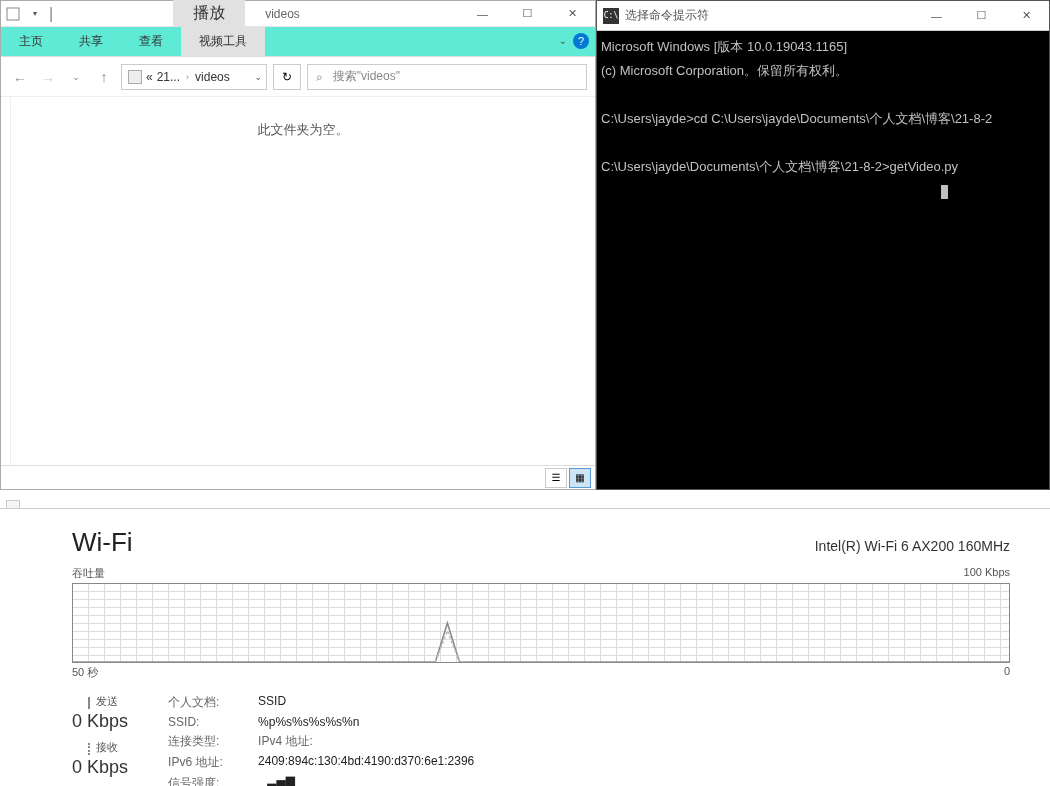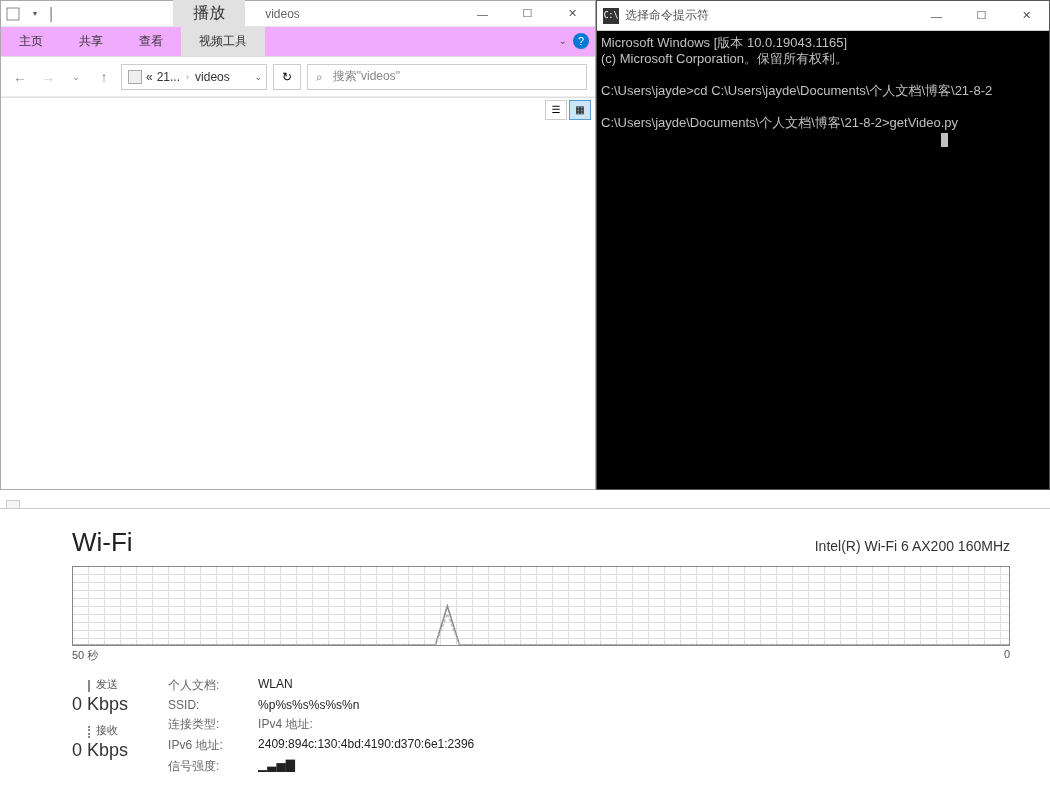--- a/index.html
+++ b/index.html
@@ -8,21 +8,21 @@
 
 .explorer { position: absolute; left: 0; top: 0; width: 596px; height: 490px; background: #fff; border: 1px solid #aaa; }
 .exp-titlebar { height: 26px; display: flex; align-items: center; background: #fff; border-bottom: 1px solid #e5e5e5; position: relative; }
 .exp-titlebar .qat { display: flex; align-items: center; gap: 6px; padding-left: 4px; }
 .exp-titlebar .qat .icon { width: 16px; height: 16px; display: inline-flex; align-items: center; justify-content: center; }
 .exp-titlebar .tab-play { background: #e1e1e1; padding: 4px 20px; font-size: 16px; color: #333; margin-left: 120px;}
 .exp-titlebar .title { font-size: 12px; color: #666; padding: 0 20px; }
 .exp-titlebar .winbtns { margin-left: auto; display: flex; }
 .exp-titlebar .winbtns .wbtn { width: 45px; height: 26px; display: flex; align-items: center; justify-content: center; font-size: 11px; color: #555; }
 
-.exp-ribbon { height: 30px; display: flex; align-items: flex-end; border-bottom: 1px solid #ddd; background: #f0abfc; position: relative;}
+.exp-ribbon { height: 30px; display: flex; align-items: flex-end; border-bottom: 1px solid #ddd; background: #5eead4; position: relative;}
 .exp-ribbon .rtab { padding: 6px 18px; font-size: 12px; color: #333; cursor: pointer; }
 .exp-ribbon .rtab.video { background: #e1e1e1; }
 .exp-ribbon .rarrow { position: absolute; right: 28px; top: 8px; font-size: 10px; color: #555;}
 .exp-ribbon .rhelp { position: absolute; right: 6px; top: 6px; width: 16px; height: 16px; border-radius: 50%; background: #0078d4; color: #fff; font-size: 11px; display: flex; align-items: center; justify-content: center;}
 
 .exp-nav { height: 40px; display: flex; align-items: center; padding: 0 8px; gap: 6px; border-bottom: 1px solid #eee; }
 .exp-nav .navbtn { width: 22px; height: 22px; display: flex; align-items: center; justify-content: center; color: #888; font-size: 14px; }
 .exp-nav .addr { flex: 1; height: 26px; border: 1px solid #ccc; display: flex; align-items: center; padding: 0 6px; font-size: 12px; color: #333; gap: 4px; position: relative;}
 .exp-nav .addr .folder-icon { width: 14px; height: 14px; background: #eee; border: 1px solid #aaa;}
 .exp-nav .addr .crumb-sep { color: #888; font-size: 9px; padding: 0 2px;}
@@ -38,21 +38,21 @@
 .exp-status .vbtn { width: 22px; height: 20px; border: 1px solid #ccc; display: flex; align-items: center; justify-content: center; font-size: 10px;}
 .exp-status .vbtn.active { background: #cde6f7; border-color: #5a9bd5;}
 
 
 .cmd { position: absolute; left: 596px; top: 0; width: 454px; height: 490px; background: #000; border: 1px solid #555; }
 .cmd-title { height: 30px; background: #fff; display: flex; align-items: center; padding-left: 6px; border-bottom: 1px solid #ccc;}
 .cmd-title .cicon { width: 16px; height: 16px; background: #333; display: inline-flex; align-items: center; justify-content: center; color: #fff; font-size: 8px; font-family: monospace; margin-right: 6px;}
 .cmd-title .ctitle { font-size: 12px; color: #555; flex: 1;}
 .cmd-title .winbtns { display: flex; }
 .cmd-title .winbtns .wbtn { width: 45px; height: 30px; display: flex; align-items: center; justify-content: center; font-size: 11px; color: #555;}
-.cmd-body { padding: 4px; color: #c0c0c0; font-family: "NSimSun", "SimSun", Consolas, monospace; font-size: 13px; line-height: 16px; white-space: pre-wrap; word-break: break-all;}
+.cmd-body { padding: 4px; color: #c0c0c0; font-family: "NSimSun", "SimSun", Consolas, monospace; font-size: 13px; line-height: 24px; white-space: pre-wrap; word-break: break-all;}
 .cmd-body .cursor { display: inline-block; width: 7px; height: 14px; background: #c0c0c0; vertical-align: middle;}
 
 
 .wifi { position: absolute; left: 0; top: 508px; width: 1050px; height: 296px; background: #fff; padding: 18px 40px 0 72px; border-top: 1px solid #ccc;}
 .wifi-left-deco { position: absolute; left: 6px; top: 500px; width: 18px; height: 280px; }
 .wifi-left-deco .bar { width: 14px; height: 46px; border: 1px solid #ccc; margin-bottom: 10px; background: #f5f5f5;}
 .wifi-head { display: flex; justify-content: space-between; align-items: baseline; margin-bottom: 8px;}
 .wifi-head .name { font-size: 26px; font-weight: 300; color: #222;}
 .wifi-head .adapter { font-size: 14px; color: #333;}
 .wifi-sub { display: flex; justify-content: space-between; font-size: 11px; color: #555; margin-bottom: 2px;}
@@ -111,20 +111,26 @@
       <span class="crumb-sep">›</span>
       <span>videos</span>
       <span class="dd">⌄</span>
     </div>
     <div class="refresh">↻</div>
     <div class="search">
       <span>⌕</span>
       <span>搜索"videos"</span>
     </div>
   </div>
+  <div class="exp-body">
+    <div class="exp-side"></div>
+    <div class="exp-content">
+      <span>此文件夹为空。</span>
+    </div>
+  </div>
   <div class="exp-status">
     <div class="vbtn">☰</div>
     <div class="vbtn active">▦</div>
   </div>
 </div>
 
 <div class="cmd">
   <div class="cmd-title">
     <span class="cicon">C:\</span>
     <span class="ctitle">选择命令提示符</span>
@@ -148,20 +154,24 @@
   <div class="bar"></div>
   <div class="bar"></div>
   <div class="bar"></div>
   <div class="bar"></div>
 </div>
 
 <div class="wifi">
   <div class="wifi-head">
     <div class="name">Wi-Fi</div>
     <div class="adapter">Intel(R) Wi-Fi 6 AX200 160MHz</div>
+  </div>
+  <div class="wifi-sub">
+    <span>吞吐量</span>
+    <span>100 Kbps</span>
   </div>
   <div class="wifi-graph">
     <svg viewBox="0 0 930 80" preserveAspectRatio="none">
       <polyline points="0,80 360,80 372,40 384,80 930,80" fill="none" stroke="#888" stroke-width="1.5"></polyline>
       <polyline points="0,80 360,80 372,48 384,80 930,80" fill="none" stroke="#bbb" stroke-width="1.5" stroke-dasharray="3,2"></polyline>
     </svg>
   </div>
   <div class="wifi-axis">
     <span>50 秒</span>
     <span>0</span>
@@ -174,21 +184,21 @@
         </div>
       <div class="val">0 Kbps</div>
       <div class="rowlabel">
           <span class="dashed" style="border-left-style:dotted;"></span>
           <span class="label">接收</span>
         </div>
       <div class="val">0 Kbps</div>
     </div>
     <div class="wifi-kv">
       <div class="k">个人文档:</div>
-        <div class="v">WLAN</div>
+        <div class="v">SSID</div>
       <div class="k">SSID:</div>
         <div class="v">%p%s%s%s%s%n</div>
       <div class="k">连接类型:</div>
       <div class="k">IPv4 地址:</div>
       <div class="k">IPv6 地址:</div>
         <div class="v">2409:894c:130:4bd:4190:d370:6e1:2396</div>
       <div class="k">信号强度:</div>
         <div class="v">▁▃▅▇</div>
     </div>
   </div>

